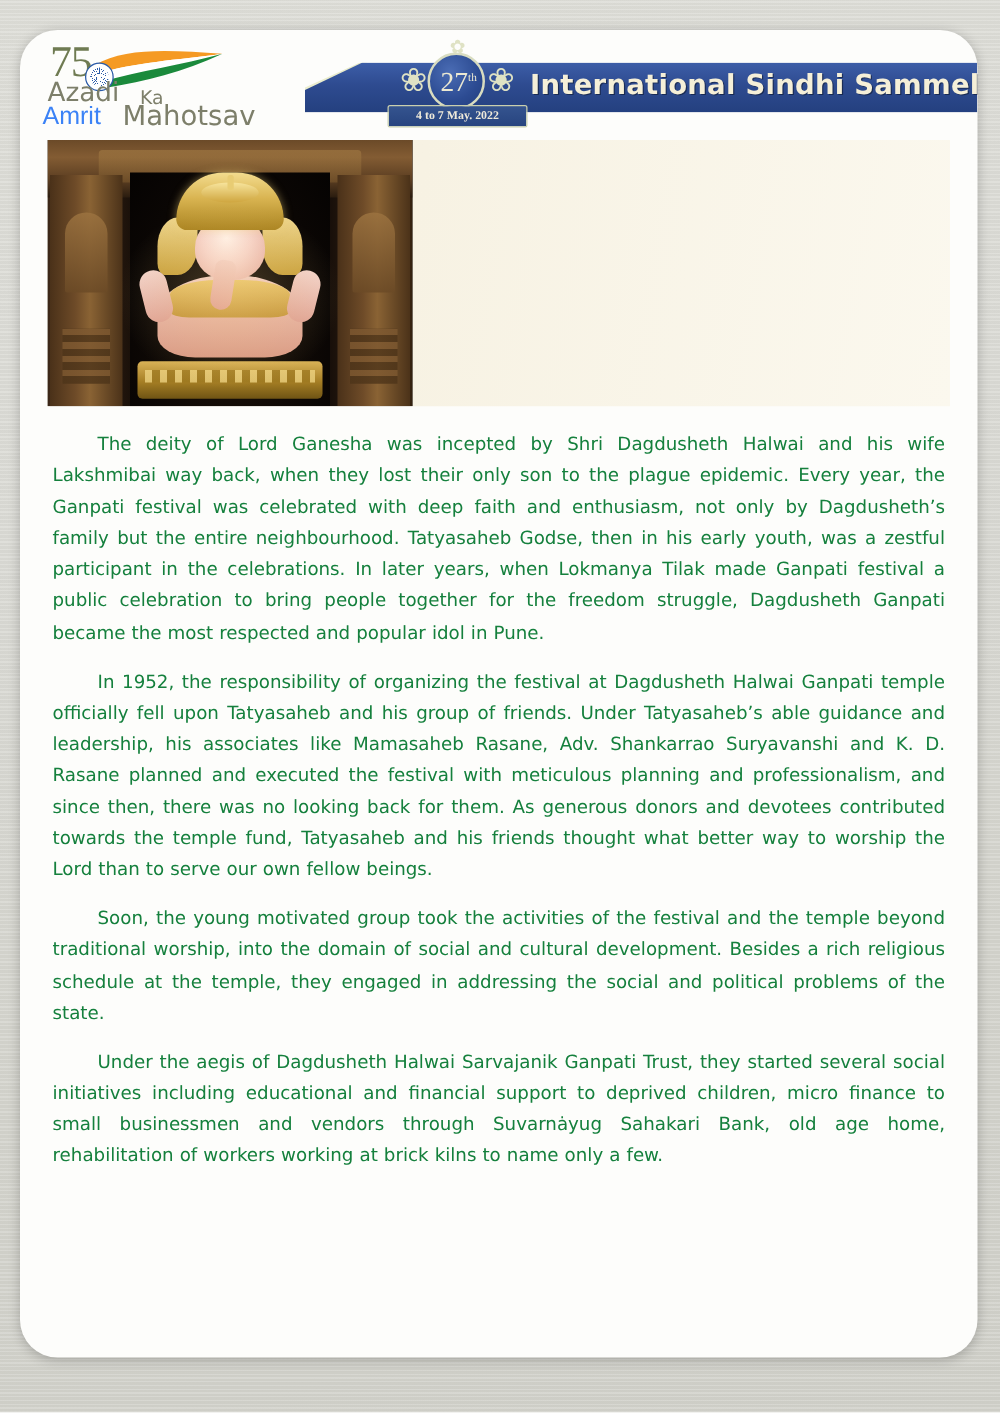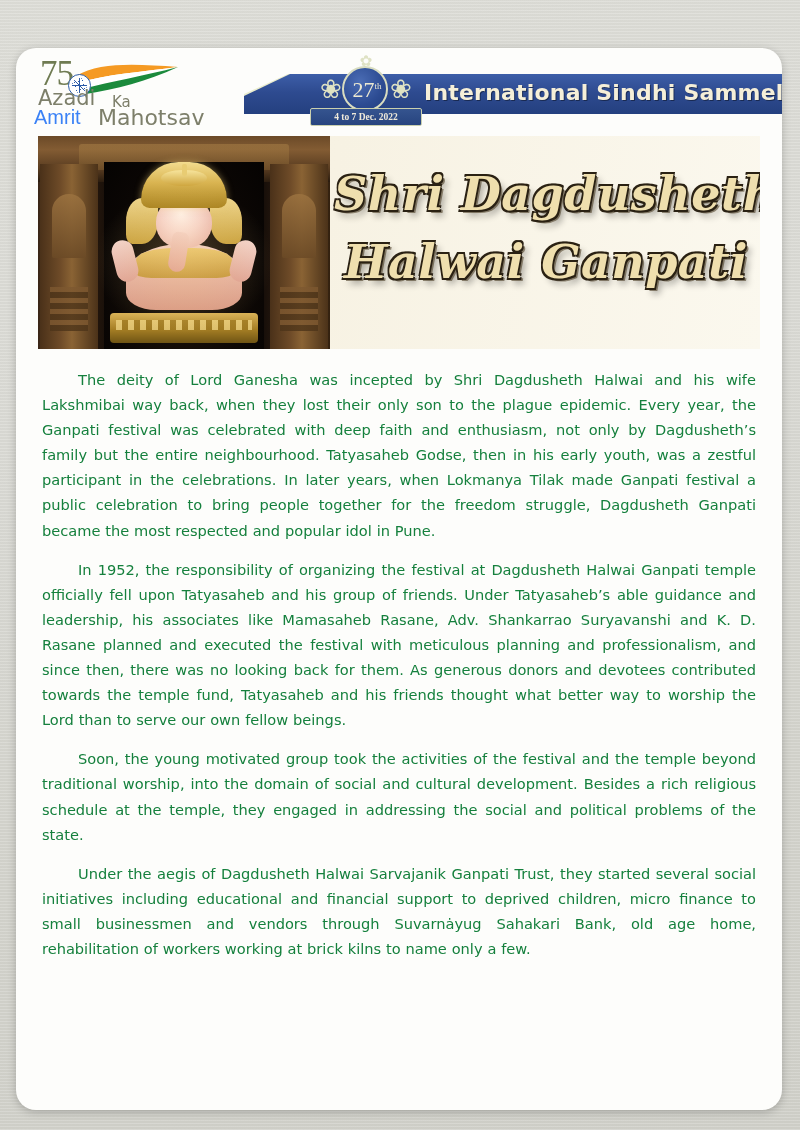--- a/index.html
+++ b/index.html
@@ -36,25 +36,24 @@
   }
 
   
   #page-sheet {
     position: absolute;
     left: 16px;
     top: 24px;
     width: 766px;
     height: 1062px;
     background: #fdfdfb;
-    border-radius: 20px;
+    border-radius: 30px;
     box-shadow: 0 2px 9px rgba(0,0,0,0.22);
     overflow: hidden;
     z-index: 2;
-    margin-top: 24px;
   }
 
   
   .header-band {
     position: relative;
     height: 84px;
   }
 
   
   .azadi-logo {
@@ -522,21 +521,21 @@
 
         <div class="ribbon-title">International Sindhi Sammelan - 2022</div>
 
         <div class="emblem">
           <div class="emblem-top">✿</div>
           <div class="wreath wreath-l">❀</div>
           <div class="wreath wreath-r">❀</div>
           <div class="emblem-circle">
             <div class="emblem-num"><span>27</span><span class="emblem-sup">th</span></div>
           </div>
-          <div class="emblem-date">4 to 7 Dec. 2022</div>
+          <div class="emblem-date">4 to 7 May. 2022</div>
         </div>
       </div>
     </div>
 
     <div class="hero">
 
       <div class="idol-photo">
         <div class="temple-wall"></div>
         <div class="arch-top"></div>
         <div class="pillar pillar-l"></div>
@@ -552,24 +551,20 @@
         <div class="idol-head"></div>
         <div class="idol-trunk"></div>
         <div class="idol-crown">
           <div class="crown-finial"></div>
           <div class="crown-spike"></div>
         </div>
         <div class="idol-base"></div>
         <div class="photo-glow"></div>
       </div>
 
-      <div class="hero-title">
-        <div class="gothic-line line1">Shri Dagdusheth</div>
-        <div class="gothic-line line2">Halwai Ganpati</div>
-      </div>
     </div>
 
     <div class="article">
 
 
       <p class="para">The deity of Lord Ganesha was incepted by Shri Dagdusheth Halwai and his wife Lakshmibai way back, when they lost their only son to the plague epidemic. Every year, the Ganpati festival was celebrated with deep faith and enthusiasm, not only by Dagdusheth’s family but the entire neighbourhood. Tatyasaheb Godse, then in his early youth, was a zestful participant in the celebrations. In later years, when Lokmanya Tilak made Ganpati festival a public celebration to bring people together for the freedom struggle, Dagdusheth Ganpati became the most respected and popular idol in Pune.</p>
       <p class="para">In 1952, the responsibility of organizing the festival at Dagdusheth Halwai Ganpati temple officially fell upon Tatyasaheb and his group of friends. Under Tatyasaheb’s able guidance and leadership, his associates like Mamasaheb Rasane, Adv. Shankarrao Suryavanshi and K. D. Rasane planned and executed the festival with meticulous planning and professionalism, and since then, there was no looking back for them. As generous donors and devotees contributed towards the temple fund, Tatyasaheb and his friends thought what better way to worship the Lord than to serve our own fellow beings.</p>
       <p class="para">Soon, the young motivated group took the activities of the festival and the temple beyond traditional worship, into the domain of social and cultural development. Besides a rich religious schedule at the temple, they engaged in addressing the social and political problems of the state.</p>
       <p class="para">Under the aegis of Dagdusheth Halwai Sarvajanik Ganpati Trust, they started several social initiatives including educational and financial support to deprived children, micro finance to small businessmen and vendors through Suvarnȧyug Sahakari Bank, old age home, rehabilitation of workers working at brick kilns to name only a few.</p>
     </div>

